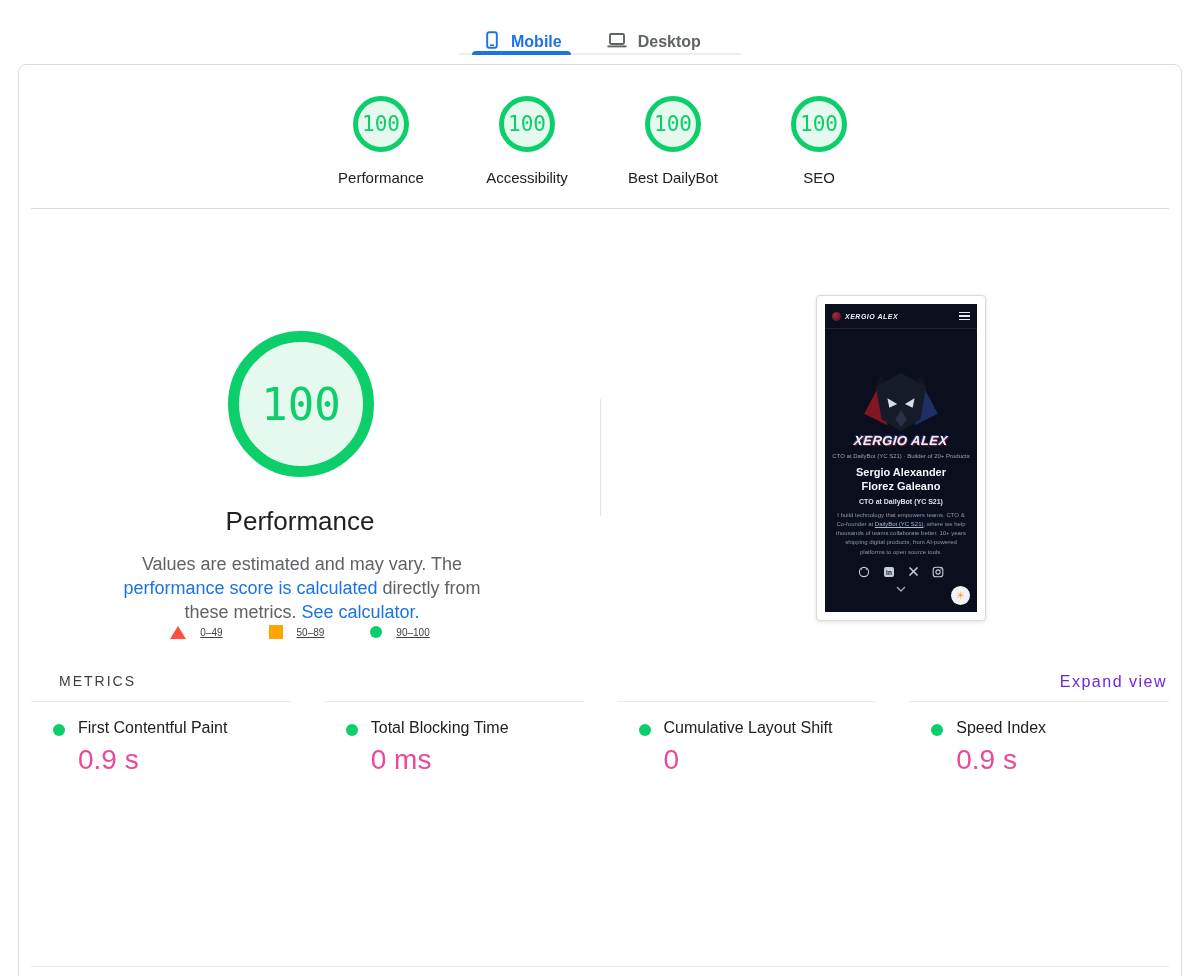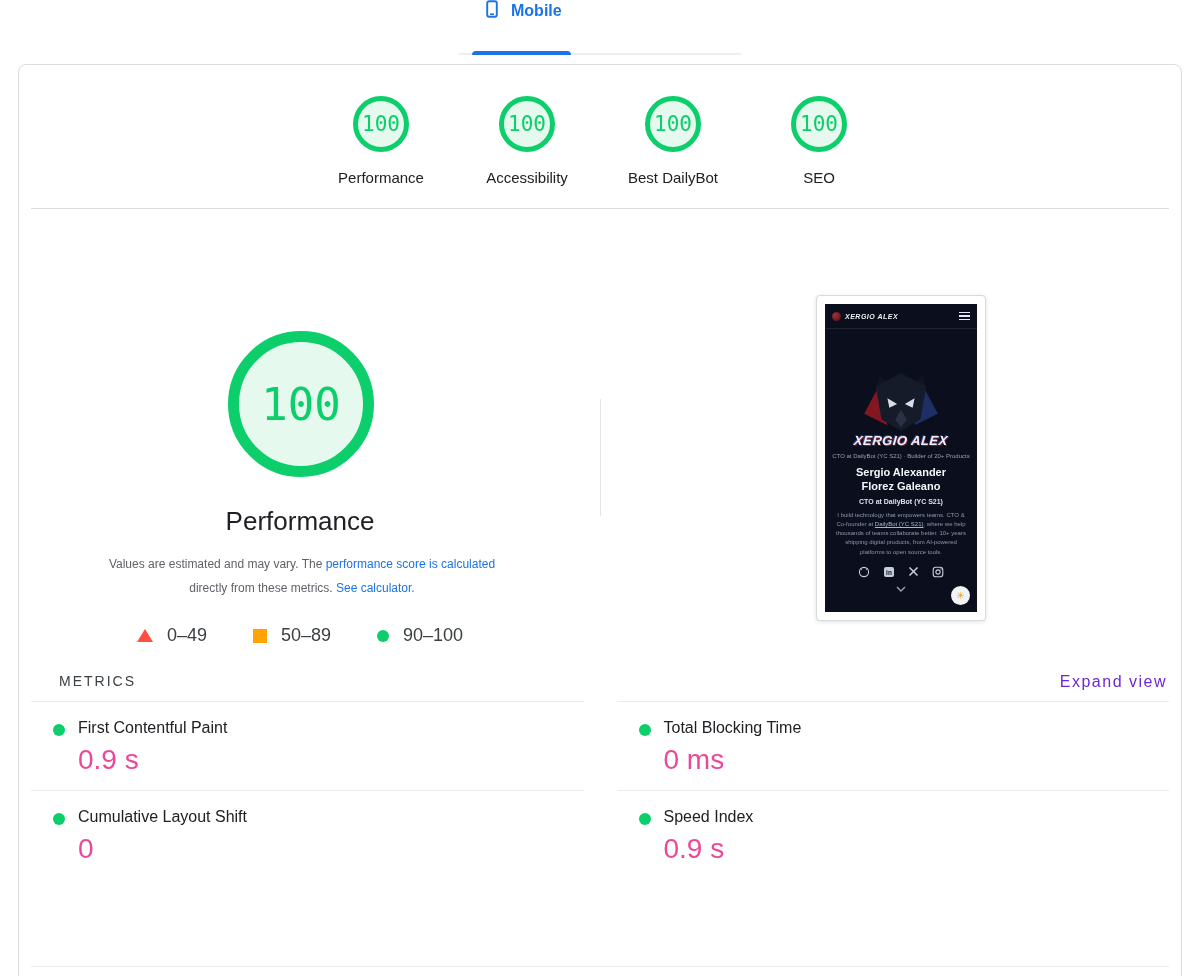--- a/index.html
+++ b/index.html
@@ -4,22 +4,22 @@
 <style>
   * { margin:0; padding:0; box-sizing:border-box; }
   html,body { background:#fff; }
   #app {
     position:relative; width:1200px; height:976px; overflow:hidden;
     background:#fff; font-family:"Liberation Sans", sans-serif; color:#202124;
   }
 
   
   .tabstrip { position:absolute; left:459px; top:0; width:282px; height:55px;
-    display:flex; gap:44px; align-items:flex-start; padding-left:24px;
-    border-bottom:2px solid #eceef1;flex-direction:column; }
+    display:flex; gap:44px; align-items:flex-end; padding-left:24px;
+    border-bottom:2px solid #eceef1; }
   .tab { display:flex; align-items:center; gap:10px; font-size:16px; font-weight:600;
     cursor:pointer; background:none; border:none; font-family:inherit; }
   .tab.active { color:#1a73e8; }
   .tab.inactive { color:#5f6368; }
   .tab-underline { position:absolute; left:13px; bottom:-2px; width:99px; height:4px;
     background:#1a73e8; border-radius:4px 4px 0 0; }
 
   
   .card { position:absolute; left:18px; top:64px; width:1164px; height:922px;
     background:#fff; border:1px solid #dadce0; border-radius:8px; }
@@ -35,26 +35,26 @@
   .divider-top { position:absolute; top:143px; left:12px; right:12px; height:1px; background:#dadce0; }
 
   
   .gauge { position:absolute; left:209px; top:266px; width:146px; height:146px;
     border-radius:50%; border:11px solid #0cce6b; background:#e6f9ee;
     display:flex; align-items:center; justify-content:center;
     font-family:"DejaVu Sans Mono", monospace; font-size:44px; color:#0cce6b; }
   .gauge-title { position:absolute; top:441px; left:0; width:562px; text-align:center;
     font-size:26px; color:#202124; }
   .gauge-desc { position:absolute; top:487px; left:81px; width:404px; text-align:center;
-    font-size:12px; line-height:24px; color:#5f6368; }
+    font-size:18px; line-height:24px; color:#5f6368; }
   .gauge-desc a { color:#1a73e8; text-decoration:none; cursor:pointer; }
 
   .legend { position:absolute; top:560px; left:0; width:562px;
     display:flex; justify-content:center; gap:46px; }
-  .legend-item { display:flex; align-items:center; gap:14px; font-size:18px; color:#3c4043; }
+  .legend-item { display:flex; align-items:center; gap:14px; font-size:10px; color:#3c4043;text-decoration:underline; }
   .shape-triangle { width:0; height:0; border-left:8px solid transparent;
     border-right:8px solid transparent; border-bottom:13px solid #ff4e42; }
   .shape-square { width:14px; height:14px; background:#ffa400; }
   .shape-circle { width:12px; height:12px; border-radius:50%; background:#0cce6b; }
 
   .v-divider { position:absolute; left:581px; top:334px; width:1px; height:117px; background:#e3e5e8; }
 
   
   .thumb { position:absolute; left:797px; top:230px; width:170px; height:326px;
     background:#fff; border:1px solid #d7dade; border-radius:4px; padding:8px;
@@ -83,21 +83,21 @@
     background:#f1f3f6; display:flex; align-items:center; justify-content:center;
     font-size:10px; color:#f0a71c; line-height:1; }
 
   
   .metrics-title { position:absolute; left:12px; top:608px; font-size:14px;
     letter-spacing:2px; color:#3c4043;margin-left:28px; }
   .expand-view { position:absolute; right:14px; top:608px; font-size:16px;
     letter-spacing:1.5px; color:#6d28d9; background:none; border:none;
     font-family:Liberation Sans, sans-serif; cursor:pointer; }
   .metrics-grid { position:absolute; top:636px; left:12px; right:12px;
-    display:grid; grid-template-columns:1fr 1fr; column-gap:33px; }
+    display:grid; grid-template-columns:1fr 1fr 1fr 1fr; column-gap:33px; }
   .metric { position:relative; height:89px; padding:17px 0 0 47px; border-top:1px solid #e8eaed; }
   .metric-empty { border-top:none; }
   .metric-dot { position:absolute; left:22px; top:22px; width:12px; height:12px;
     border-radius:50%; background:#0cce6b; }
   .metric-label { font-size:16px; color:#202124; }
   .metric-value { margin-top:7px; font-size:28px; color:#ec4899; }
   .divider-bottom { position:absolute; top:901px; left:12px; right:12px; height:1px; background:#e8eaed; }
 </style>
 </head>
 <body>
@@ -114,21 +114,21 @@
       </span>
       <span>Mobile</span>
     </button>
     <button class="tab inactive">
       <span>
         <svg width="22" height="18" viewBox="0 0 22 18">
             <rect x="4" y="3" width="14" height="10" rx="1.2" fill="none" stroke="#5f6368" stroke-width="1.9"></rect>
             <line x1="1.5" y1="15.4" x2="20.5" y2="15.4" stroke="#5f6368" stroke-width="1.9"></line>
           </svg>
       </span>
-      <span>Florez</span>
+      <span>Desktop</span>
     </button>
     <div class="tab-underline"></div>
   </div>
 
   <div class="card">
 
     <div class="score-row">
       <div class="score-item">
         <div class="score-circle">
             <span>100</span>

